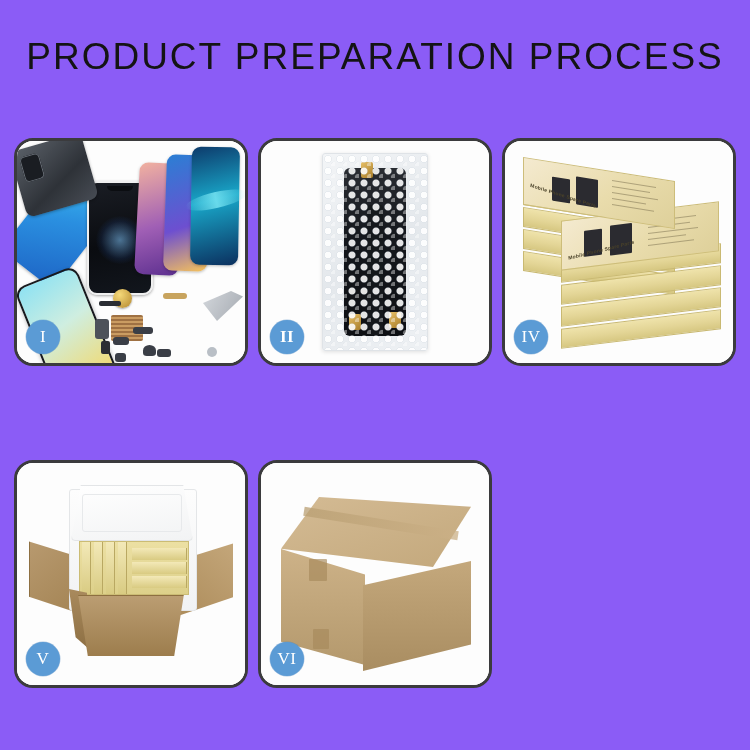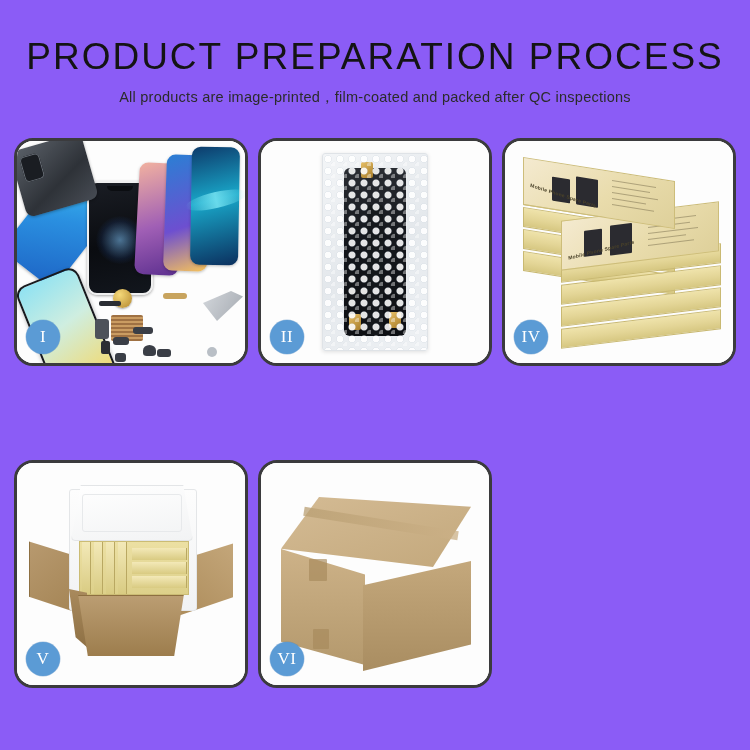--- a/index.html
+++ b/index.html
@@ -126,21 +126,21 @@
     background:repeating-linear-gradient(0deg,#9a6a3a 0 2px,#c8975a 2px 4px),
                repeating-linear-gradient(90deg,#8a5e33 0 2px,transparent 2px 4px);
     border-radius:2px;opacity:.95;}
   .prt{position:absolute;background:#2a2d33;border-radius:2px;}
   .flx{position:absolute;background:#3a3e46;border-radius:3px;}
   .scrwrap{position:absolute;left:186px;top:150px;width:40px;height:30px;
     background:linear-gradient(120deg,#cfd3d8,#9aa0a8);
     clip-path:polygon(0 40%,70% 0,100% 18%,35% 100%);opacity:.9;}
 
   
-  .p2{background:#fdfdfd;}
+  .p2{background:#fdfdfd;font-weight:bold;}
   .bagwrap{
     position:absolute;left:50%;top:50%;transform:translate(-50%,-50%);
     width:104px;height:196px;
     background:linear-gradient(145deg,#f3f5f7,#e4e8ec 50%,#eef1f4);
     border:1px solid #dfe3e7;border-radius:3px;
     box-shadow:0 1px 4px rgba(0,0,0,.12);
     overflow:hidden;
   }
   .screenin{
     position:absolute;left:50%;top:7%;transform:translateX(-50%);
@@ -302,21 +302,20 @@
   }
   .tape{position:absolute;background:#a6895a;opacity:.65;border-radius:1px;}
 </style>
 </head>
 <body>
 
 <div class="page">
 
   <div class="header">
     <div class="title">PRODUCT PREPARATION PROCESS</div>
-    <div class="subtitle">All products are image-printed，film-coated and packed after QC inspections</div>
   </div>
 
   <div class="grid">
 
     <div class="panel p1">
       <div class="scene">
         <div class="ph ph1"></div>
         <div class="ph ph2">
           <div class="notch"></div>
           <div class="glow"></div>

